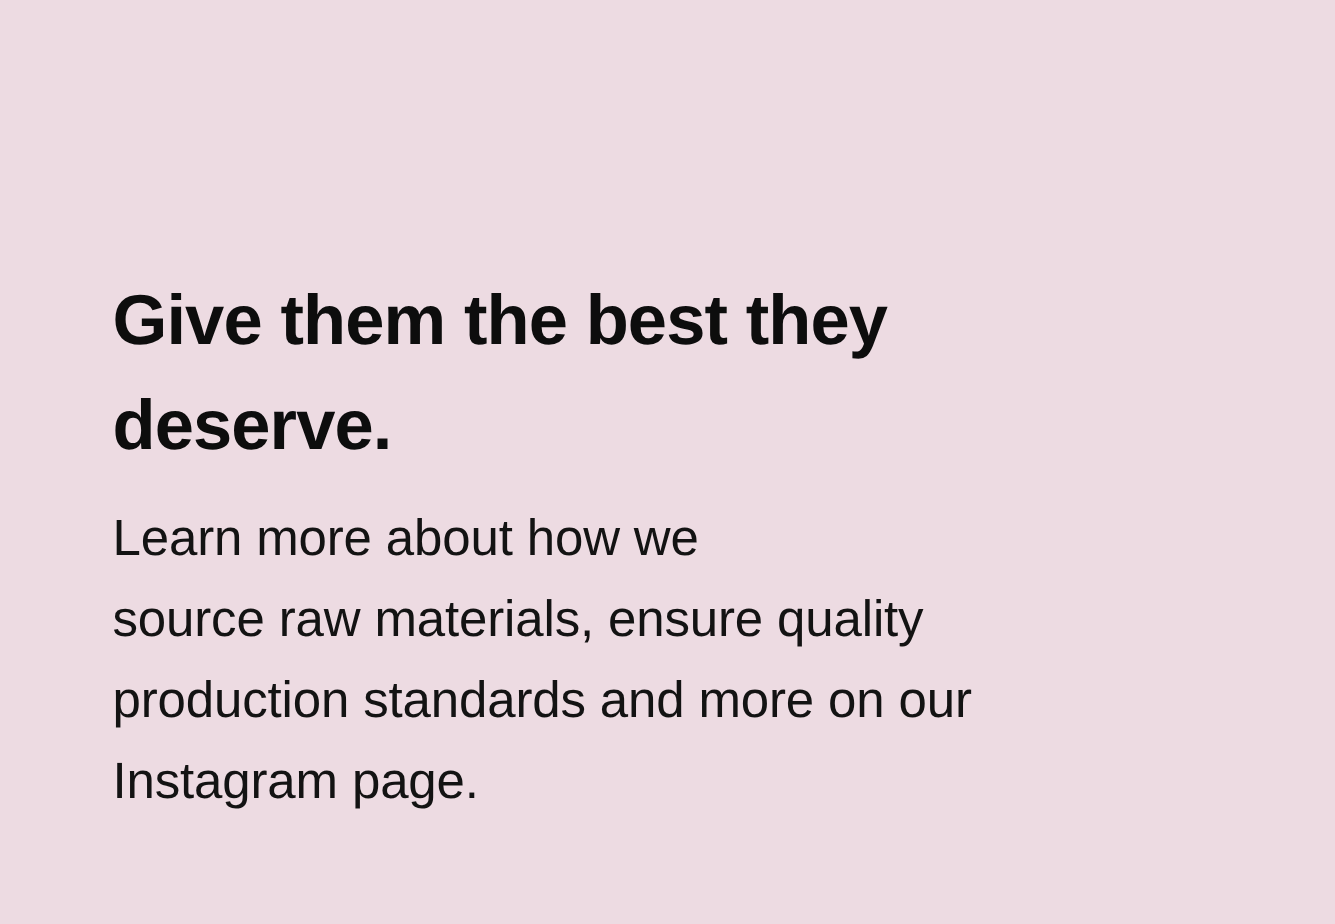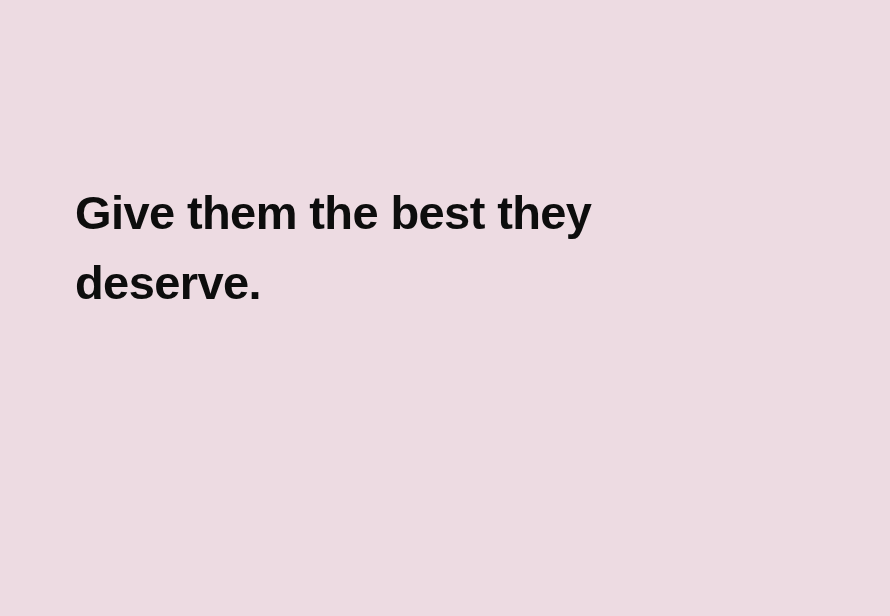--- a/index.html
+++ b/index.html
@@ -58,16 +58,20 @@
 </head>
 <body>
 
 <div id="promo-card" style="background: rgb(237, 219, 226);">
 
   <div class="content-block">
 
     <h1 class="headline" style="color: rgb(13, 13, 13);">Give them the best they
 deserve.</h1>
 
+    <p class="body-copy" style="color: rgb(19, 19, 19);">Learn more about how we
+source raw materials, ensure quality
+production standards and more on our
+Instagram page.</p>
 
   </div>
 
 </div>
 
 </body></html>

